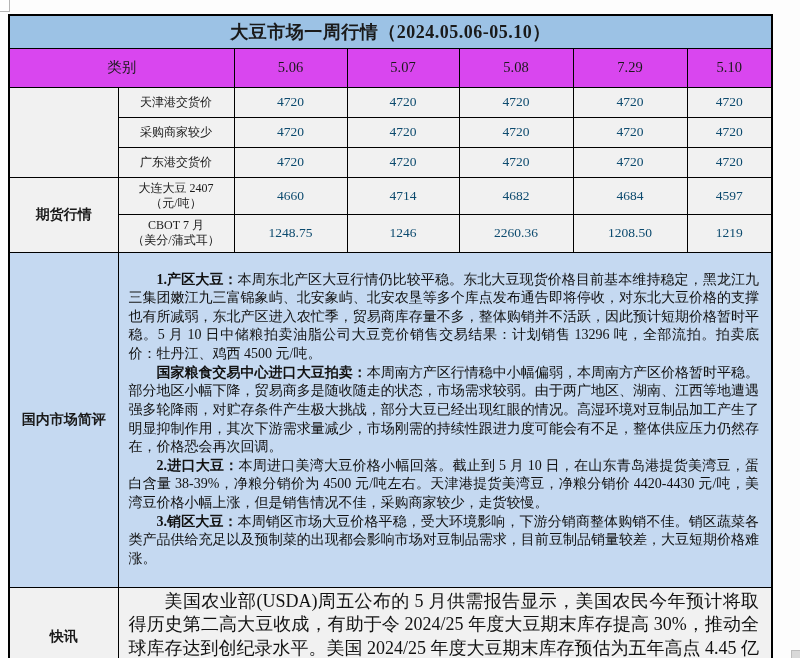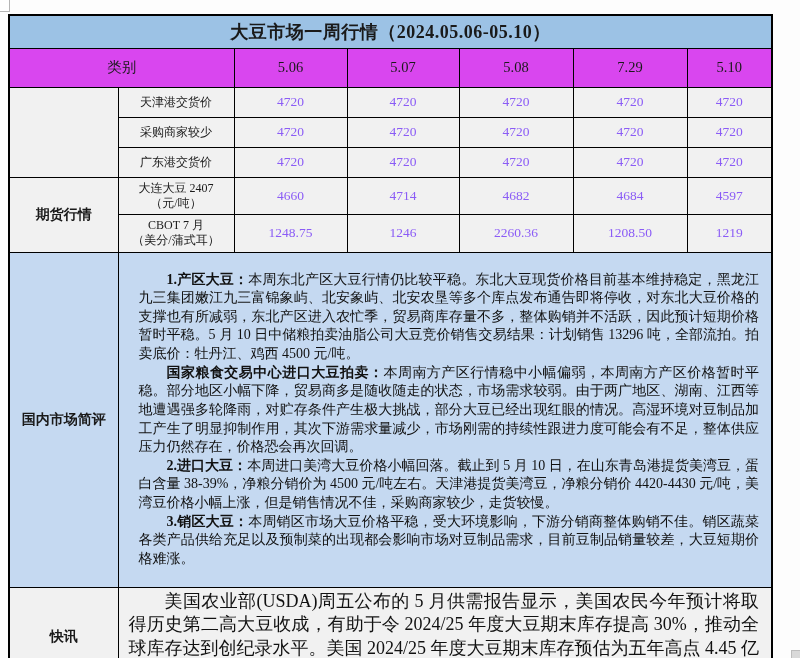--- a/index.html
+++ b/index.html
@@ -31,29 +31,29 @@
     font-size: 14px;
     overflow: hidden;
   }
 
   .title-cell {
     background: #9cc2e5; font-weight: bold; font-size: 18px; height: 33px; letter-spacing: 0.5px; margin-left: 20px;
   }
   .hdr-cell { background: #d946ef; font-weight: normal; font-size: 14.5px; height: 39px; }
   .spot-row td { height: 30px; }
   .label-cell { font-size: 12px; margin-left: 20px; }
-  .value-cell { font-size: 13.5px; color: #8b5cf6; }
+  .value-cell { font-size: 13.5px; color: #0c4a6e; }
   .section-cell { font-weight: bold; font-size: 14px; }
   .fut-label { font-size: 12px; line-height: 1.25; }
   .fut-r1 td { height: 37px; }
   .fut-r2 td { height: 38px; }
 
   .commentary-label { background: #c5d9f1; font-weight: bold; text-align: center; }
   .commentary-cell {
-    background: #c5d9f1; text-align: justify; padding: 6px 12px 6px 20px;
+    background: #c5d9f1; text-align: justify; padding: 6px 12px 6px 10px;
     height: 335px; font-size: 14px; line-height: 1.33; color: #111;
   }
   .commentary-cell p { text-indent: 2em; }
   .commentary-cell b { font-weight: bold; }
 
   .news-row td { height: 60px; }
   .news-cell {
     text-align: justify; padding: 2px 12px 2px 10px; font-size: 18px; line-height: 1.32;
     text-indent: 2em; color: #111;
   }

